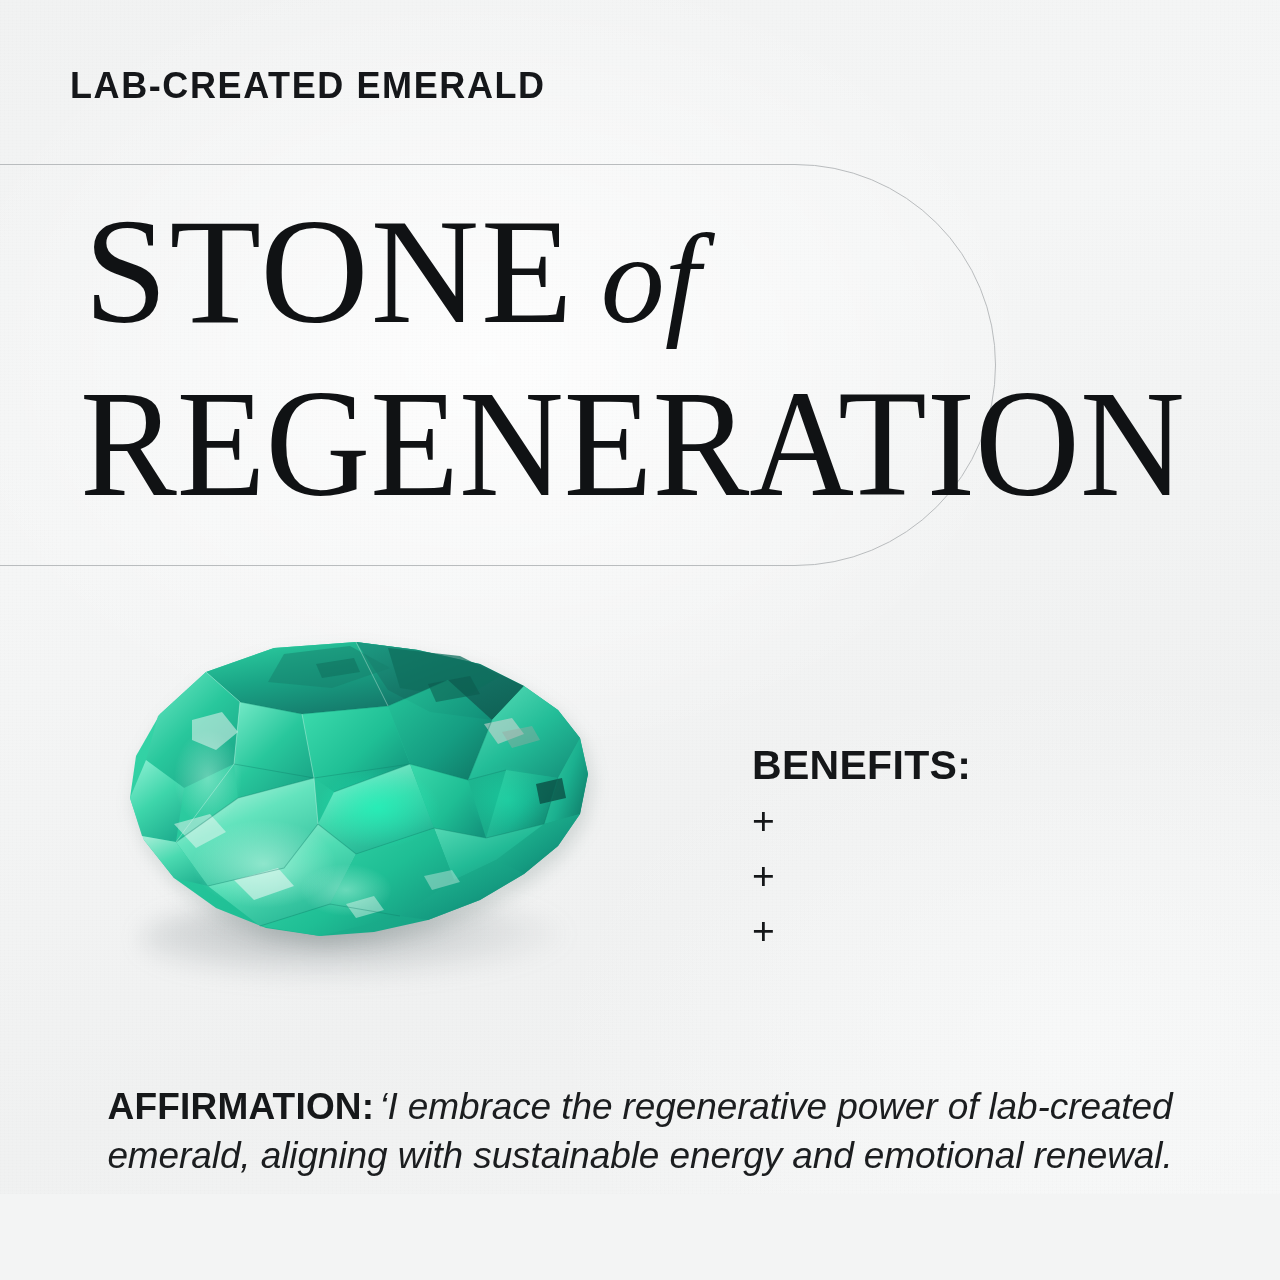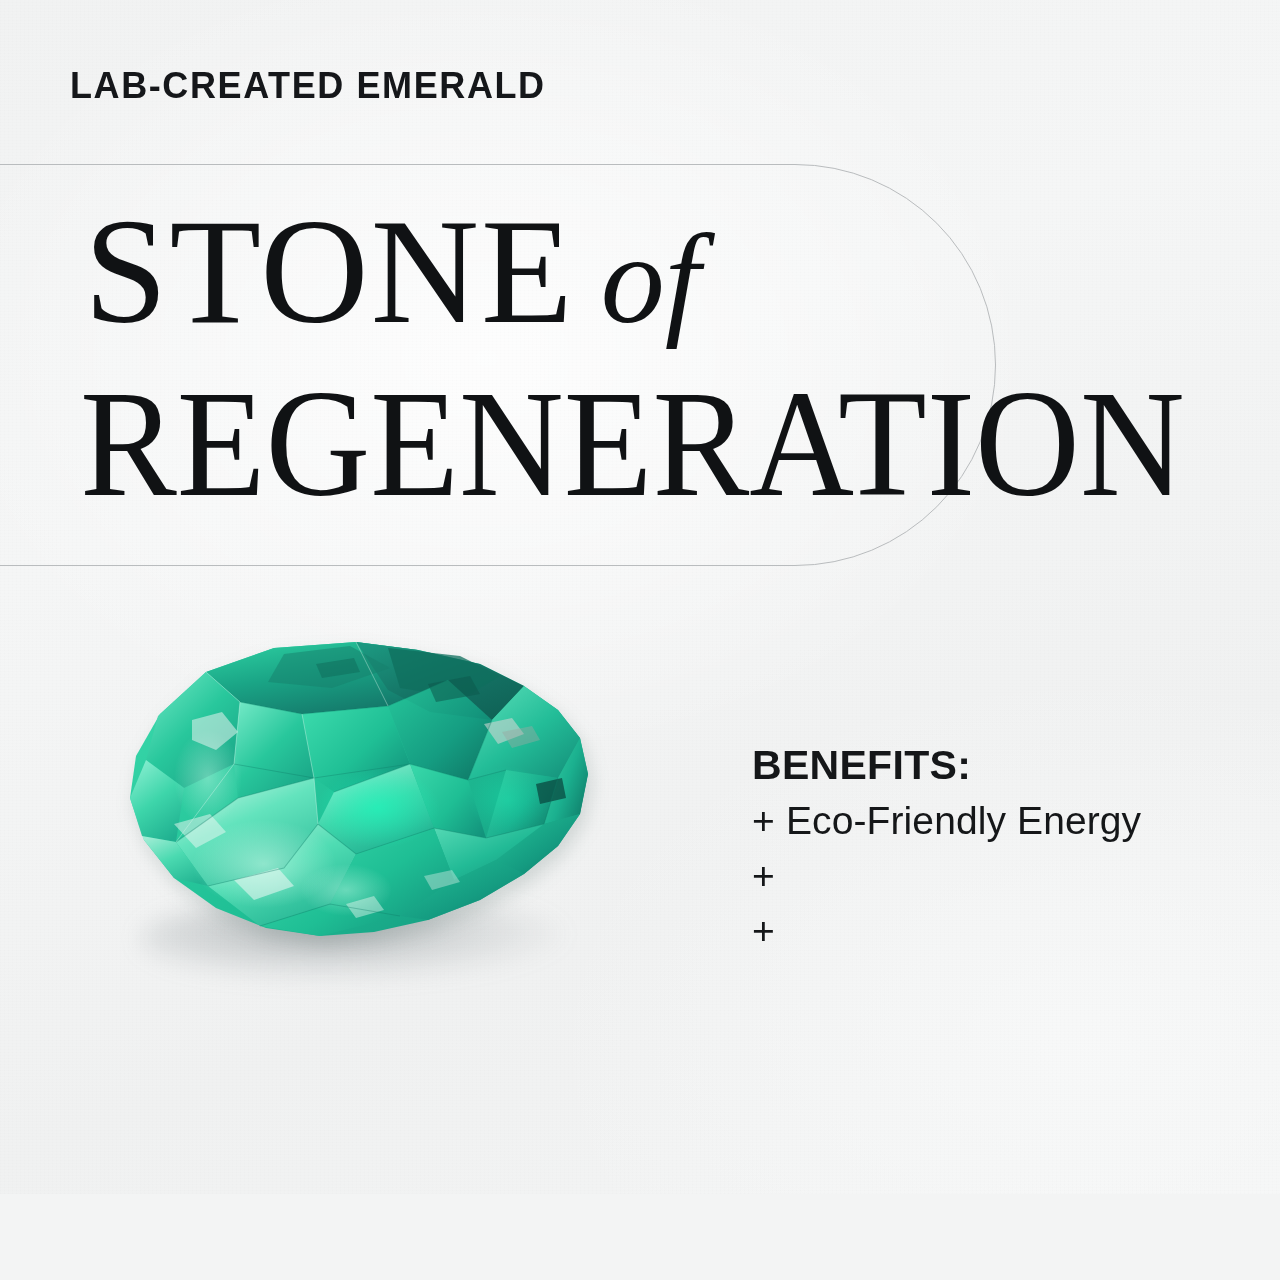--- a/index.html
+++ b/index.html
@@ -315,24 +315,26 @@
         <path d="M268,14 L300,78"></path>
       </g>
     </svg>
   </div>
 
   <div class="benefits">
     <div class="benefits-title">BENEFITS:</div>
 
     <div class="benefit-row">
       <span class="benefit-plus">+</span>
-      <span>Eco-Friendly Energy</span>
     </div>
     <div class="benefit-row">
       <span class="benefit-plus">+</span>
     </div>
     <div class="benefit-row">
       <span class="benefit-plus">+</span>
     </div>
   </div>
 
+  <div class="affirmation">
+    <span class="aff-label">AFFIRMATION:</span><span class="aff-body">‘I embrace the regenerative power of lab-created emerald, aligning with sustainable energy and emotional renewal.</span>
+  </div>
 
 </div>
 
 </body></html>

